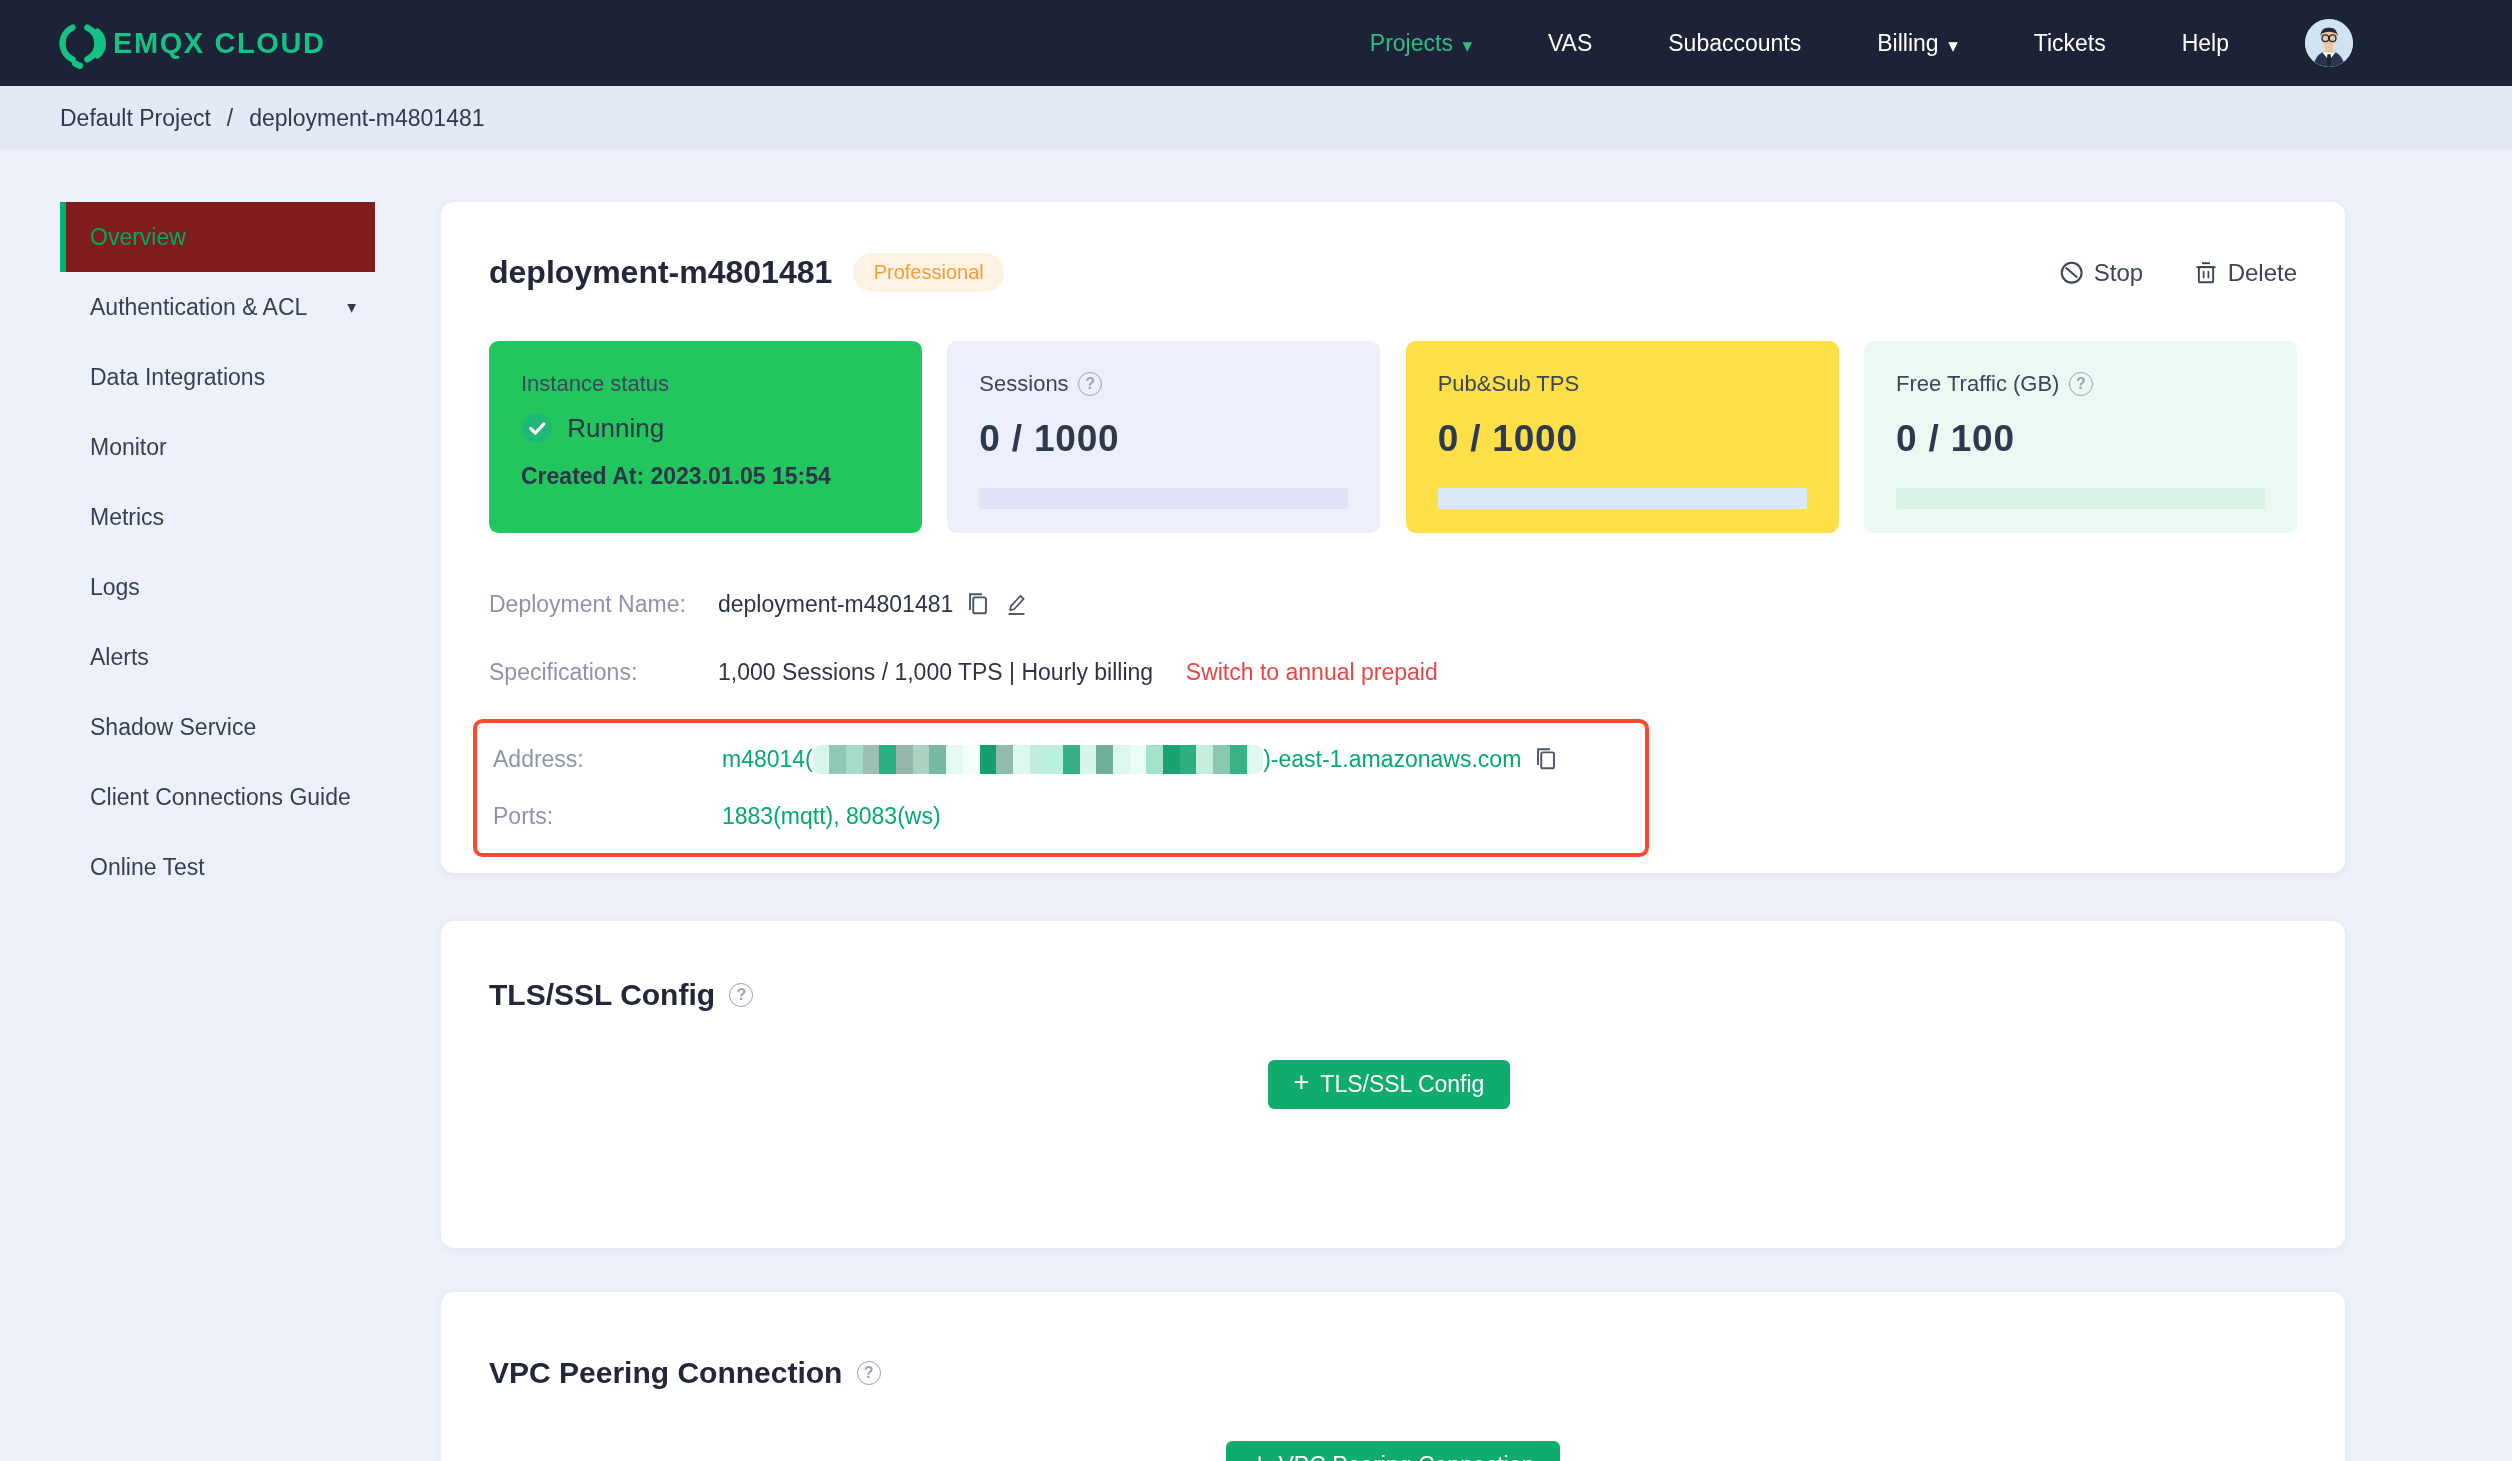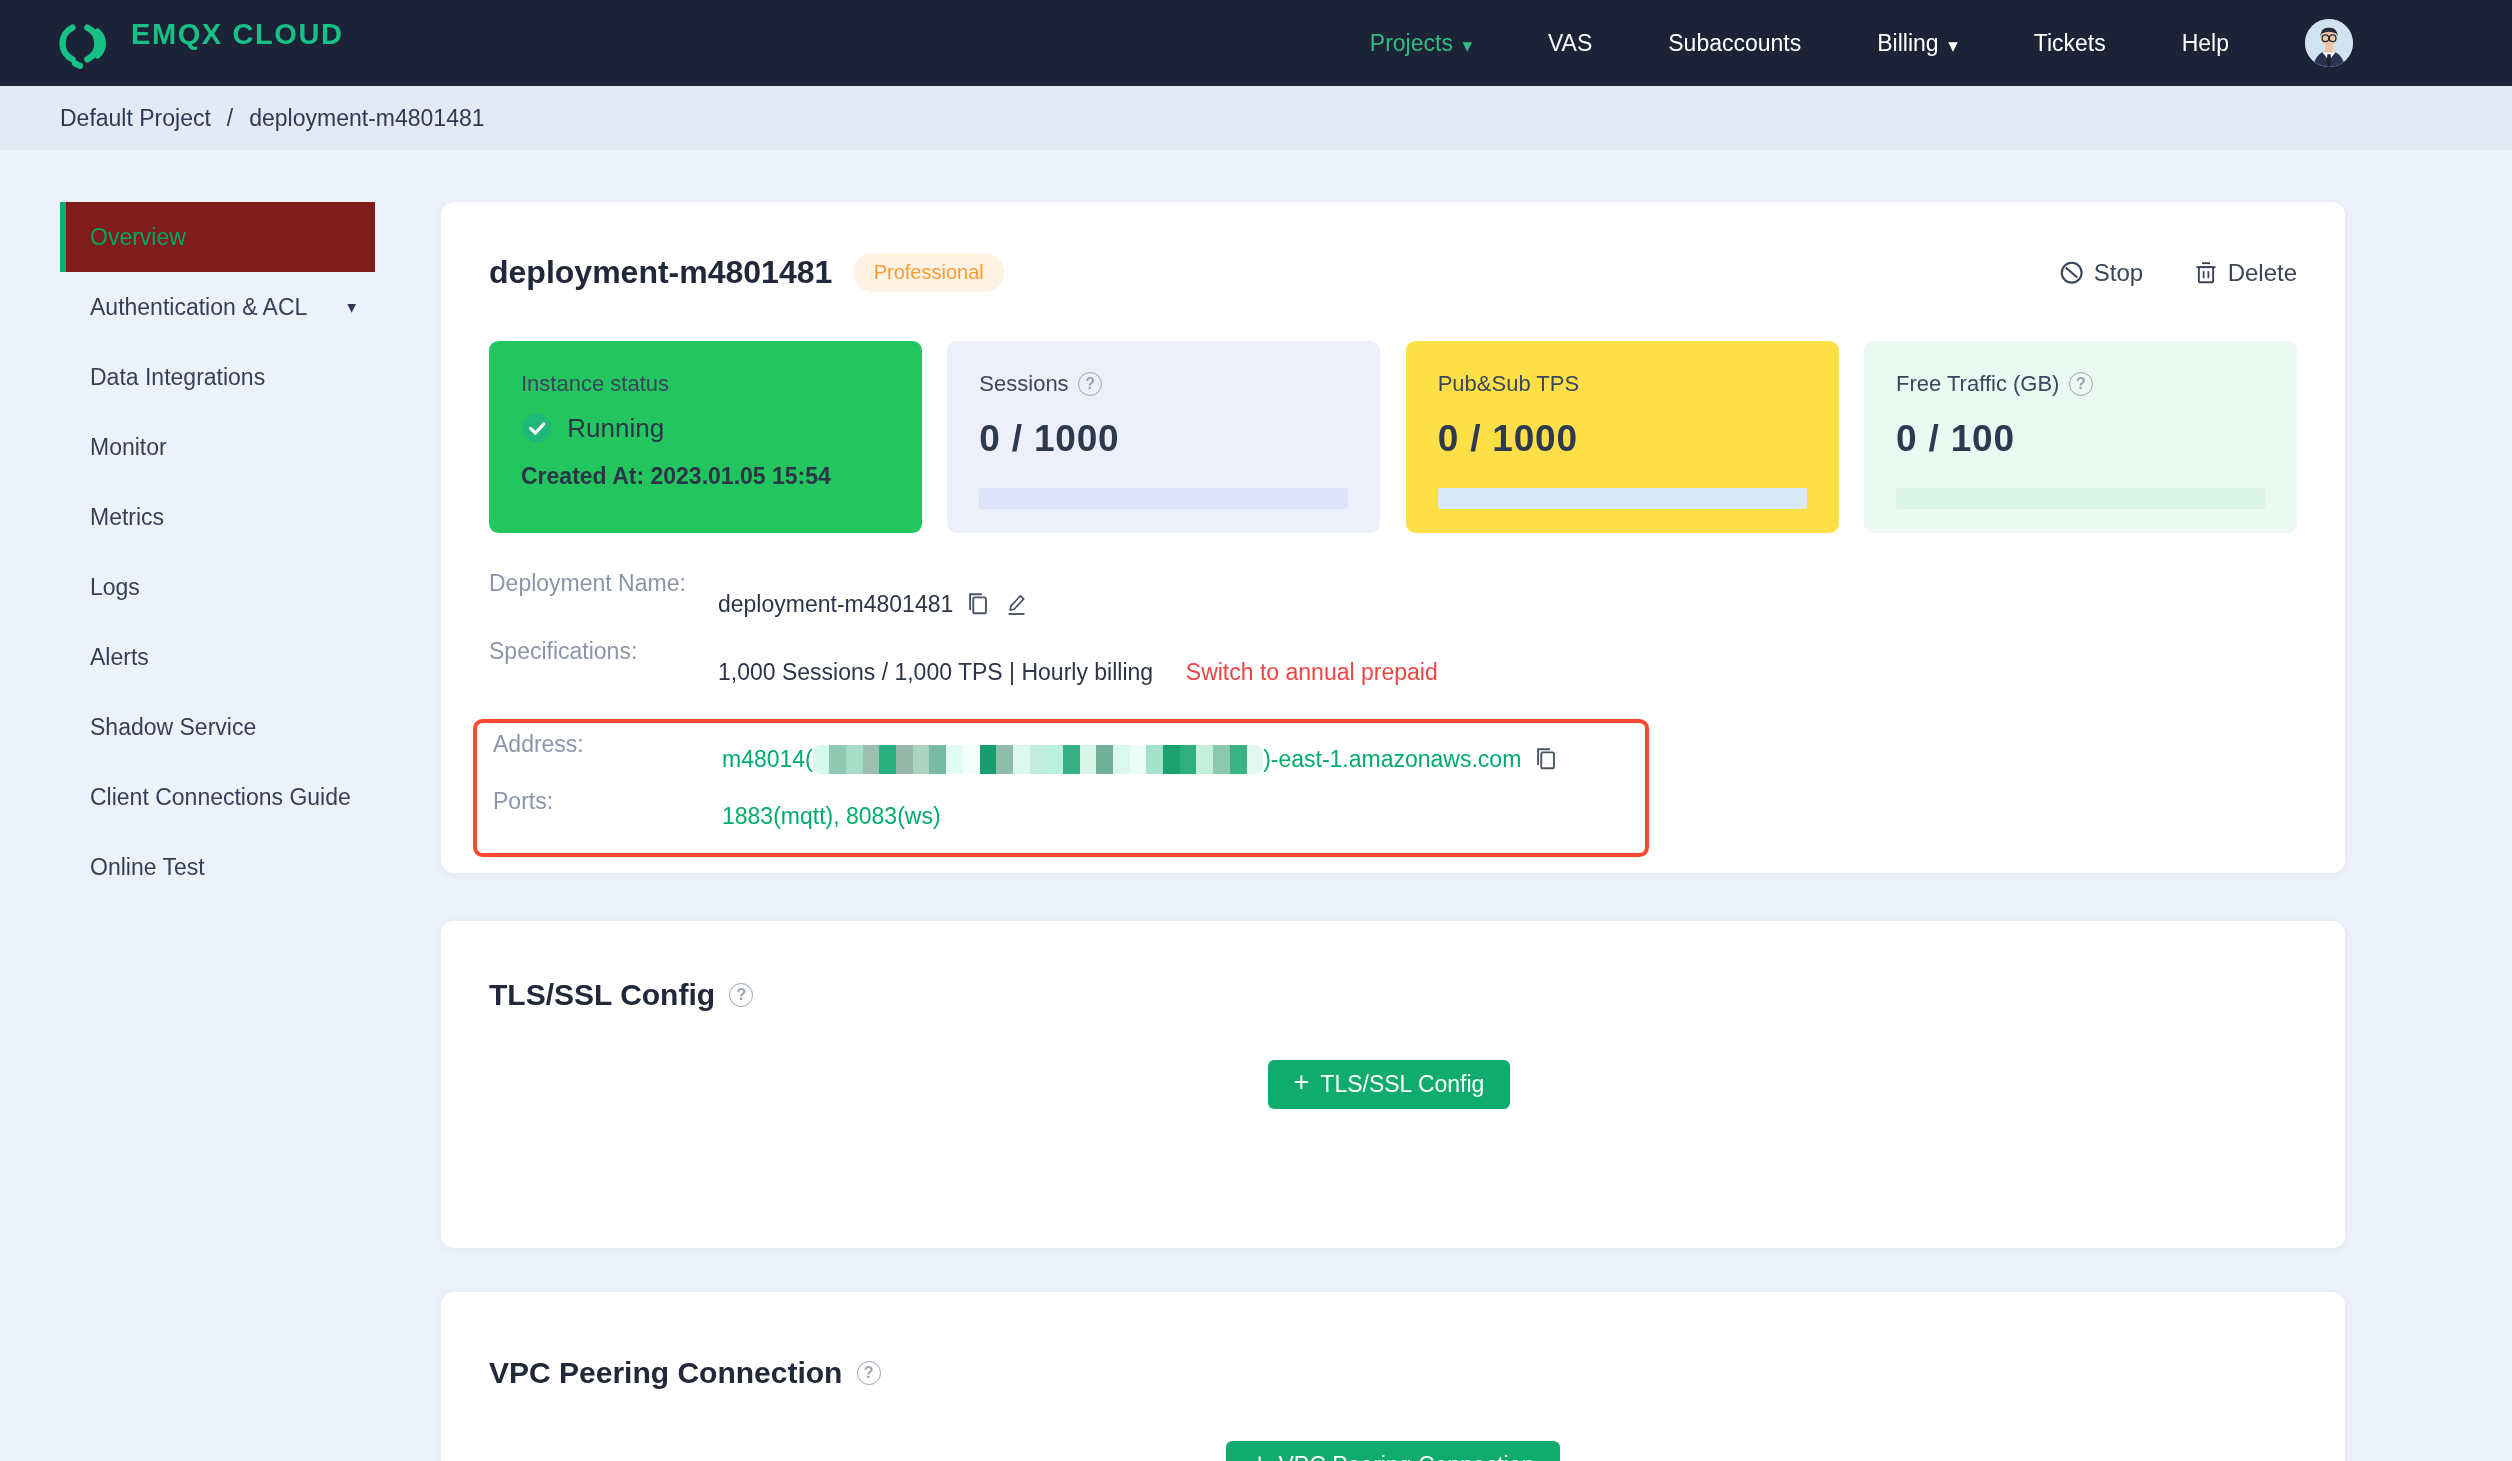--- a/index.html
+++ b/index.html
@@ -9,21 +9,21 @@
     background:#EDF1FA;
     color:#2B3547;
   }
 
   
   .topnav {
     height:86px; background:#1C2337;
     display:flex; align-items:center;
     padding:0 159px 0 56px;
   }
-  .brand { display:flex; align-items:flex-start; gap:24px; cursor:pointer; }
+  .brand { display:flex; align-items:center; gap:6px; cursor:pointer; }
   .brand-text { color:#17C186; font-size:29px; font-weight:bold; letter-spacing:1.6px; }
   .nav-links { margin-left:auto; display:flex; align-items:center; gap:76px; }
   .nav-item { color:#FFFFFF; font-size:23px; font-weight:500; display:flex; align-items:center; gap:9.5px; cursor:pointer; white-space:nowrap; }
   .nav-item.active { color:#2EBE82; }
   .nav-caret { font-size:19px; transform:translateY(1.6px); }
   .avatar { width:48px; height:48px; border-radius:50%; overflow:hidden; margin-left:76px; cursor:pointer; background:#CFE4F0; flex-shrink:0; }
 
   
   .breadcrumb {
     height:64px; background:#E3E9F5;
@@ -82,21 +82,21 @@
   .created-line { font-size:23px; font-weight:600; color:#2B3547; margin-top:19px; }
 
   .help-icon {
     width:24px; height:24px; border:1.6px solid #9AA3B2; border-radius:50%;
     color:#9AA3B2; font-size:16px; display:inline-flex; align-items:center; justify-content:center;
     cursor:pointer; flex-shrink:0; font-weight:bold;
   }
 
   
   .info-rows { margin-top:37px; }
-  .info-row { display:flex; height:68px; }
+  .info-row { display:flex; align-items:center; height:68px; }
   .info-label { width:229px; flex-shrink:0; font-size:23px; color:#8C95A8; }
   .info-value { font-size:23px; color:#2B3547; display:flex; align-items:center; gap:12.7px; }
   .green { color:#00AB6B; }
   .link-green { color:#ef4444; cursor:pointer; margin-left:20px; white-space:nowrap; }
   .mini-icon { cursor:pointer; flex-shrink:0; }
 
   .redbox {
     width:1176px; margin-left:-16px; margin-top:12.7px;
     border:4px solid #F84A2E; border-radius:9.5px;
     padding:8px 0 8px 16px;

